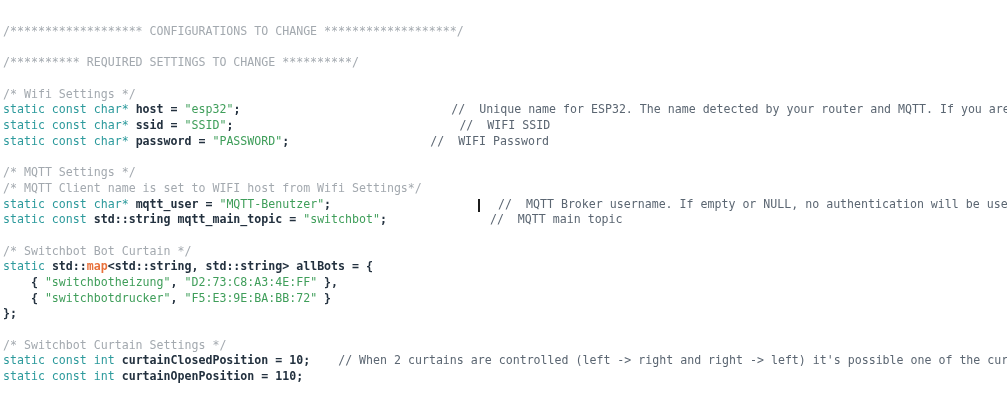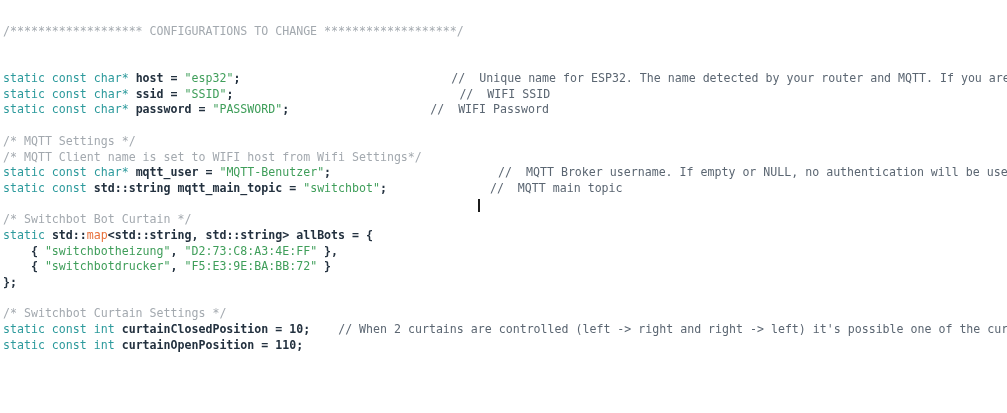--- a/index.html
+++ b/index.html
@@ -35,21 +35,21 @@
   }
 
   
   .tok-blockcomment { color: #a3a9af; }
   .tok-linecomment  { color: #5b6672; }
   .tok-keyword      { color: #2c9a9c; }
   .tok-ident        { color: #23313f; font-weight: bold; }
   .tok-string       { color: #3f9e5a; }
   .tok-punct        { color: #23313f; font-weight: bold; }
   .tok-type         { color: #23313f; font-weight: bold; }
-  .tok-highlight    { color: #e8703a; font-weight: normal; }
+  .tok-highlight    { color: #e8703a; font-weight: bold; }
   .tok-number       { color: #23313f; font-weight: bold; }
 
   .blank { height: 15.7px; }
 
   
   .caret {
     position: absolute;
     width: 2px;
     height: 13px;
     background: #1c1c1c;
@@ -59,23 +59,25 @@
 </style>
 </head>
 <body>
 
 <div id="editor">
 
   <div class="code-line"><span class="tok-blockcomment">/******************* CONFIGURATIONS TO CHANGE *******************/</span></div>
 
   <div class="code-line blank"></div>
 
+  <div class="code-line"><span class="tok-blockcomment">/********** REQUIRED SETTINGS TO CHANGE **********/</span></div>
 
   <div class="code-line blank"></div>
 
+  <div class="code-line"><span class="tok-blockcomment">/* Wifi Settings */</span></div>
 
   <div class="code-line"><span class="tok-keyword">static const char* </span><span class="tok-ident">host</span><span class="tok-punct"> = </span><span class="tok-string">"esp32"</span><span class="tok-punct">;</span><span style="display:inline-block;width:0;"></span><span class="tok-linecomment" style="margin-left:211px;">//  Unique name for ESP32. The name detected by your router and MQTT. If you are usi</span></div>
 
   <div class="code-line"><span class="tok-keyword">static const char* </span><span class="tok-ident">ssid</span><span class="tok-punct"> = </span><span class="tok-string">"SSID"</span><span class="tok-punct">;</span><span class="tok-linecomment" style="margin-left:226px;">//  WIFI SSID</span></div>
 
   <div class="code-line"><span class="tok-keyword">static const char* </span><span class="tok-ident">password</span><span class="tok-punct"> = </span><span class="tok-string">"PASSWORD"</span><span class="tok-punct">;</span><span class="tok-linecomment" style="margin-left:141px;">//  WIFI Password</span></div>
 
   <div class="code-line blank"></div>
 
   <div class="code-line"><span class="tok-blockcomment">/* MQTT Settings */</span></div>

